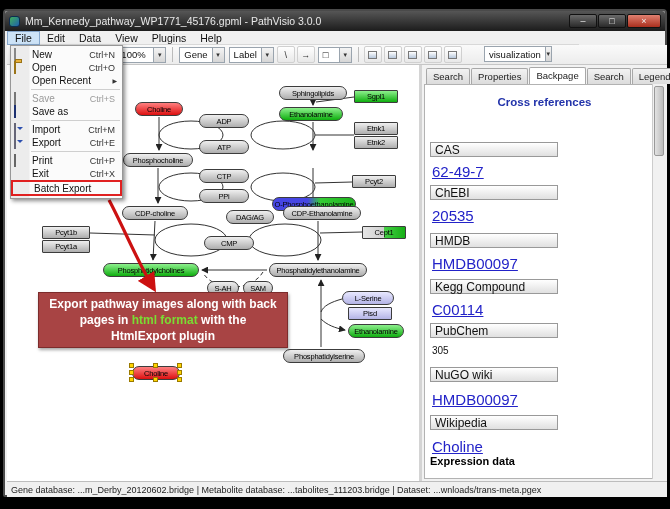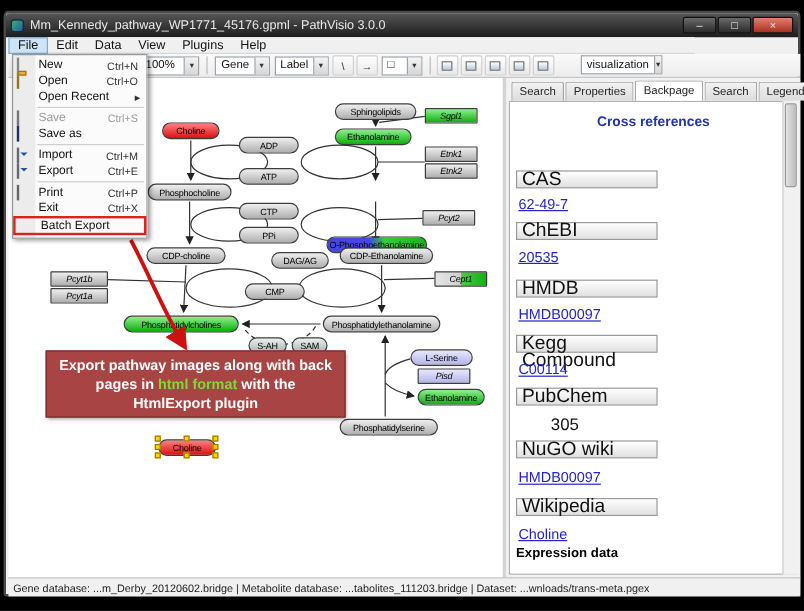--- a/index.html
+++ b/index.html
@@ -53,21 +53,21 @@
   .statusbar span { font-size: 9px; color: #222; white-space: nowrap; }
 
   
   .edges, .redarrow { position: absolute; left: 0; top: 0; pointer-events: none; }
   .edges { z-index: 2; }
   .redarrow { z-index: 5; }
   .nd { position: absolute; display: flex; align-items: center; justify-content: center;
         font-size: 7.5px; letter-spacing: -0.2px; color: #000; border: 1px solid #3c3c3c;
         overflow: hidden; white-space: nowrap; z-index: 3; background: linear-gradient(#efefef, #aeaeae); }
   .rnd { border-radius: 7px; }
-  .sq  { border-radius: 1px; font-style: italic; }
+  .sq  { border-radius: 1px; }
   .green { background: linear-gradient(#8df08d, #0fae0f); }
   .red   { background: linear-gradient(#ff8080, #dd1010); }
   .lav   { background: linear-gradient(#e8e8ff, #b4b4e6); }
   .bluegreen { background: linear-gradient(90deg, #4646e4 0%, #4646e4 42%, #35cc35 58%, #1cb41c 100%); margin-top: 44px; }
   .halfgreen { background: linear-gradient(90deg, #e6e6e6 0%, #cfcfcf 50%, #46d046 50%, #15ae15 100%); }
   .hdl { position: absolute; width: 5px; height: 5px; background: #ffd400; border: 1px solid #9a7a00; z-index: 4; }
 
   
   .callout { position: absolute; left: 33px; top: 281px; width: 250px; height: 56px; z-index: 4;
              background: #a84444; border: 1px solid #7c2c2c; box-shadow: 1px 2px 3px rgba(0,0,0,.35);
@@ -98,24 +98,24 @@
 
   
   .sidepanel { position: absolute; left: 417px; top: 54px; width: 245px; height: 416px; background: #f2f2f2; z-index: 3; }
   .tabs { position: absolute; left: 4px; top: 2px; height: 17px; display: flex; align-items: flex-end; }
   .tab { font-size: 9.5px; color: #222; padding: 2px 6px; background: linear-gradient(#f2f2f2,#dcdcdc);
          border: 1px solid #a8a8a8; border-bottom: none; margin-right: 1px; border-radius: 2px 2px 0 0; }
   .tab.active { background: #fff; padding-bottom: 3px; }
   .panel-body { position: absolute; left: 2px; top: 19px; right: 2px; bottom: 2px; background: #fff; border: 1px solid #b2b2b2; }
   .bp-heading { position: absolute; left: 0; top: 31px; width: 100%; text-align: center;
                 color: #2233aa; font-weight: bold; font-size: 11.5px; }
-  .bp-hdr { position: absolute; left: 8px; width: 118px; height: 15px; line-height: 14px; padding-left: 4px;
-            font-size: 16px; color: #111; background: linear-gradient(#ffffff,#e0e0e0); border: 1px solid #999; }
-  .bp-link { position: absolute; left: 10px; font-size: 12px; color: #2323c8; text-decoration: underline; }
-  .bp-val { position: absolute; left: 10px; font-size: 14px; color: #111; margin-left: 27px; }
+  .bp-hdr { position: absolute; left: 8px; width: 128px; height: 15px; line-height: 14px; padding-left: 4px;
+            font-size: 12px; color: #111; background: linear-gradient(#ffffff,#e0e0e0); border: 1px solid #999; }
+  .bp-link { position: absolute; left: 10px; font-size: 15px; color: #2323c8; text-decoration: underline; }
+  .bp-val { position: absolute; left: 10px; font-size: 10px; color: #111; }
   .bp-exp { position: absolute; left: 8px; top: 390px; font-size: 11px; font-weight: bold; color: #000; }
   .vscroll { position: absolute; right: 2px; top: 19px; bottom: 2px; width: 13px; background: #f1f1f1; border-left: 1px solid #ccc; }
   .vthumb { position: absolute; left: 1px; right: 1px; top: 2px; height: 70px;
             background: linear-gradient(90deg,#e2e2e2,#bdbdbd); border: 1px solid #999; border-radius: 2px; }
 </style>
 </head>
 <body>
 
 <div class="stage">
   <div class="window">

